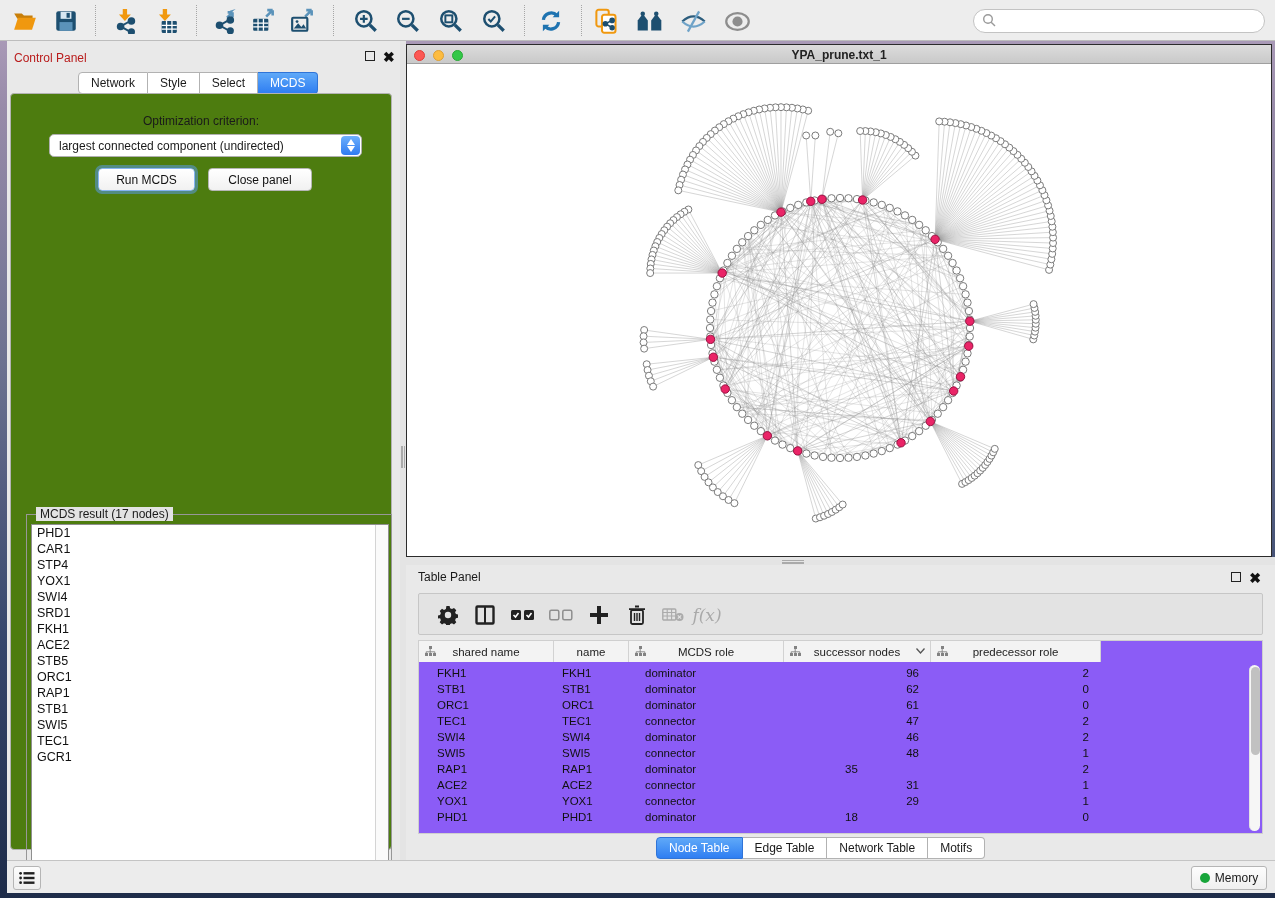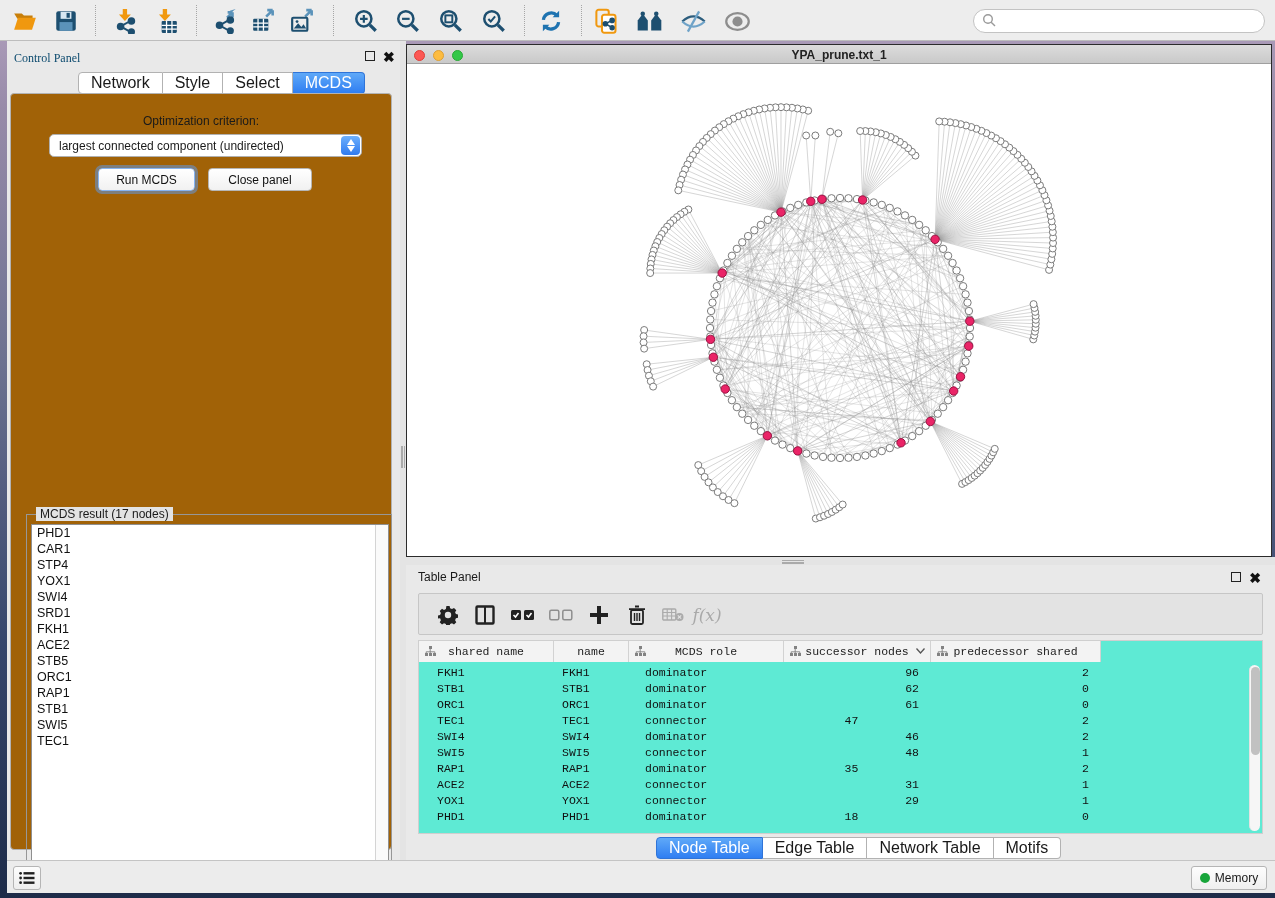--- a/index.html
+++ b/index.html
@@ -17,29 +17,29 @@
   .tb-sep { position:absolute; top:5px; width:0; height:31px; border-left:1px dotted #a6a6a6; }
   #search-box { position:absolute; left:973px; top:9px; width:292px; height:24px; background:#fff; border:1px solid #c3c3c3; border-radius:12px; display:flex; align-items:center; padding-left:8px; }
   #search-box input { border:none; outline:none; flex:1; font-size:12px; background:transparent; font-family:"Liberation Sans",sans-serif; }
 
   
   #wall-left { left:0; top:41px; width:7px; height:857px; background:transparent; }
   #wall-bottom { left:0; top:893px; width:1275px; height:5px; background:transparent; }
 
   
   #control-panel { left:7px; top:41px; width:393px; height:819px; background:#e9e9e9; }
-  #cp-title { position:absolute; left:7px; top:10px; font-size:12px; color:#0c4a6e;font-family:Liberation Serif, serif; }
+  #cp-title { position:absolute; left:7px; top:10px; font-size:12px; color:#b91c1c; }
   .win-btn-float { position:absolute; width:10px; height:10px; border:1.6px solid #222; background:transparent; }
   .win-btn-close { position:absolute; font-size:14px; font-weight:bold; color:#111; line-height:10px; }
   #cp-tabs { position:absolute; left:71px; top:31px; height:22px; display:flex; }
-  .seg-tab { height:22px; display:flex; align-items:center; justify-content:center; background:#fff; border:1px solid #b2b2b2; border-left:none; font-size:16px; padding:0 12px; color:#1a1a1a; }
+  .seg-tab { height:22px; display:flex; align-items:center; justify-content:center; background:#fff; border:1px solid #b2b2b2; border-left:none; font-size:12px; padding:0 12px; color:#1a1a1a; }
   .seg-tab:first-child { border-left:1px solid #b2b2b2; border-radius:4px 0 0 4px; }
   .seg-tab:last-child { border-radius:0 4px 4px 0; }
   .seg-tab.sel { background:linear-gradient(#5fa9f8,#2f7ef2); color:#fff; border-color:#2f74d8; }
-  #cp-content { position:absolute; left:3px; top:52px; width:382px; height:757px; background:#a16207; border:1px solid #b3b3b3; border-radius:4px; }
+  #cp-content { position:absolute; left:3px; top:52px; width:382px; height:757px; background:#4d7c0f; border:1px solid #b3b3b3; border-radius:4px; }
   #opt-label { position:absolute; left:0; top:20px; width:100%; text-align:center; font-size:12px; }
   #opt-select { position:absolute; left:38px; top:40px; width:313px; height:23px; background:#fff; border:1px solid #b0b0b0; border-radius:5px; display:flex; align-items:center; padding-left:9px; font-size:12px; }
   #opt-stepper { position:absolute; right:1px; top:1px; width:19px; height:19px; border-radius:4px; background:linear-gradient(#6db0fd,#2f7bf0); display:flex; flex-direction:column; align-items:center; justify-content:center; gap:1px; }
   .btn { position:absolute; height:23px; background:linear-gradient(#ffffff,#f1f1f1); border:1px solid #b6b6b6; border-radius:4px; font-size:12px; display:flex; align-items:center; justify-content:center; color:#111; }
   #run-mcds { left:87px; top:74px; width:97px; box-shadow:0 0 0 3px rgba(90,155,250,.5); border-color:#86b4f2; }
   #close-panel { left:197px; top:74px; width:104px; }
   #mcds-group { position:absolute; left:15px; top:420px; width:366px; height:368px; border:1px solid #979797; }
   #mcds-group-label { position:absolute; left:9px; top:-8px; background:#e3e3e3; padding:0 4px; font-size:12px; }
   #mcds-list { position:absolute; left:4px; top:9px; width:358px; height:353px; background:#fff; border:1px solid #8f8f8f; overflow:hidden; }
   #mcds-scroll { position:absolute; right:0; top:0; width:13px; height:100%; background:#fafafa; border-left:1px solid #d4d4d4; }
@@ -56,21 +56,21 @@
   .light { position:absolute; top:5px; width:11px; height:11px; border-radius:50%; }
   #net-title { position:absolute; left:0; top:3px; width:100%; text-align:center; font-size:12px; font-weight:bold; color:#222; }
   #net-canvas { position:absolute; left:0; top:21px; width:864px; height:490px; background:#fff; }
 
   
   #table-panel { left:406px; top:565px; width:869px; height:295px; background:#e9e9e9; }
   #tp-title { position:absolute; left:12px; top:5px; font-size:12px; }
   #tp-toolbar { position:absolute; left:12px; top:28px; width:845px; height:42px; background:#e3e3e3; border:1px solid #c6c6c6; border-radius:2px; }
   .tp-icon { position:absolute; top:8px; width:28px; height:26px; display:flex; align-items:center; justify-content:center; }
   .fx { font-family:"DejaVu Serif", serif; font-style:italic; font-size:17px; color:#a9a9a9; }
-  #tp-table { position:absolute; left:12px; top:75px; width:845px; height:194px; background:#5eead4; border:1px solid #cfcfcf; overflow:hidden;font-family:Liberation Mono, monospace; }
+  #tp-table { position:absolute; left:12px; top:75px; width:845px; height:194px; background:#8b5cf6; border:1px solid #cfcfcf; overflow:hidden; }
   #tp-header { position:absolute; left:0; top:0; height:21px; display:flex; border-bottom:1px solid #c9c9c9; }
   .hcell { position:relative; height:21px; background:#f3f3f3; border-right:1px solid #d2d2d2; display:flex; align-items:center; justify-content:center; font-size:11.5px; color:#222; }
   .hcell .tree { position:absolute; left:6px; top:5px; }
   .hcell .chev { position:absolute; right:5px; top:7px; }
   .trow { position:absolute; left:0; height:16px; display:flex; font-size:11.5px; color:#111; }
   .tcell { height:16px; line-height:16px; white-space:nowrap; overflow:hidden; }
   #tp-scroll { position:absolute; right:2px; top:24px; width:11px; height:166px; background:#f6f6f6; border-left:1px solid #e2e2e2; border-radius:6px; }
   #tp-thumb { position:absolute; left:1px; top:2px; width:9px; height:88px; background:#c1c1c1; border-radius:5px; }
   #tp-tabs { position:absolute; left:250px; top:272px; height:22px; display:flex; }
 
@@ -273,20 +273,21 @@
           <div class="mcds-item">SWI4</div>
           <div class="mcds-item">SRD1</div>
           <div class="mcds-item">FKH1</div>
           <div class="mcds-item">ACE2</div>
           <div class="mcds-item">STB5</div>
           <div class="mcds-item">ORC1</div>
           <div class="mcds-item">RAP1</div>
           <div class="mcds-item">STB1</div>
           <div class="mcds-item">SWI5</div>
           <div class="mcds-item">TEC1</div>
+          <div class="mcds-item">GCR1</div>
         </div>
     </div>
   </div>
 </div>
 
 <div id="vsplit" class="abs">
   <span class="knob" style="left:1px; top:405px; width:1.5px; height:22px;"></span>
   <span class="knob" style="left:3.5px; top:405px; width:1.5px; height:22px;"></span>
 </div>
 
@@ -1118,21 +1119,21 @@
         <div class="hcell" style="width: 170px;">
           <svg class="tree" width="11" height="11" viewBox="0 0 11 11">
             <g fill="#828282">
               <rect x="4" y="0" width="3" height="3"></rect>
               <rect x="0" y="7" width="3" height="3"></rect>
               <rect x="4" y="7" width="3" height="3"></rect>
               <rect x="8" y="7" width="3" height="3"></rect>
               <path d="M5.2 3v2.2M1.2 7V5.8h8.6V7M5.2 5.2v2" stroke="#828282" stroke-width="0.9" fill="none"></path>
             </g>
           </svg>
-          <span>predecessor shared</span>
+          <span>predecessor role</span>
         </div>
       </div>
     <div id="tp-rows">
         <div class="trow" style="top: 24px;">
           <div class="tcell" style="width: 135px; text-align: left; padding-left: 18px;">FKH1</div>
           <div class="tcell" style="width: 75px; text-align: left; padding-left: 8px;">FKH1</div>
           <div class="tcell" style="width: 155px; text-align: left; padding-left: 16px;">dominator</div>
           <div class="tcell" style="width: 147px; text-align: right; padding-right: 12px;">96</div>
           <div class="tcell" style="width: 170px; text-align: right; padding-right: 12px;">2</div>
         </div>
@@ -1147,21 +1148,21 @@
           <div class="tcell" style="width: 135px; text-align: left; padding-left: 18px;">ORC1</div>
           <div class="tcell" style="width: 75px; text-align: left; padding-left: 8px;">ORC1</div>
           <div class="tcell" style="width: 155px; text-align: left; padding-left: 16px;">dominator</div>
           <div class="tcell" style="width: 147px; text-align: right; padding-right: 12px;">61</div>
           <div class="tcell" style="width: 170px; text-align: right; padding-right: 12px;">0</div>
         </div>
         <div class="trow" style="top: 72px;">
           <div class="tcell" style="width: 135px; text-align: left; padding-left: 18px;">TEC1</div>
           <div class="tcell" style="width: 75px; text-align: left; padding-left: 8px;">TEC1</div>
           <div class="tcell" style="width: 155px; text-align: left; padding-left: 16px;">connector</div>
-          <div class="tcell" style="width: 147px; text-align: center; padding-right: 12px;">47</div>
+          <div class="tcell" style="width: 147px; text-align: right; padding-right: 12px;">47</div>
           <div class="tcell" style="width: 170px; text-align: right; padding-right: 12px;">2</div>
         </div>
         <div class="trow" style="top: 88px;">
           <div class="tcell" style="width: 135px; text-align: left; padding-left: 18px;">SWI4</div>
           <div class="tcell" style="width: 75px; text-align: left; padding-left: 8px;">SWI4</div>
           <div class="tcell" style="width: 155px; text-align: left; padding-left: 16px;">dominator</div>
           <div class="tcell" style="width: 147px; text-align: right; padding-right: 12px;">46</div>
           <div class="tcell" style="width: 170px; text-align: right; padding-right: 12px;">2</div>
         </div>
         <div class="trow" style="top: 104px;">

